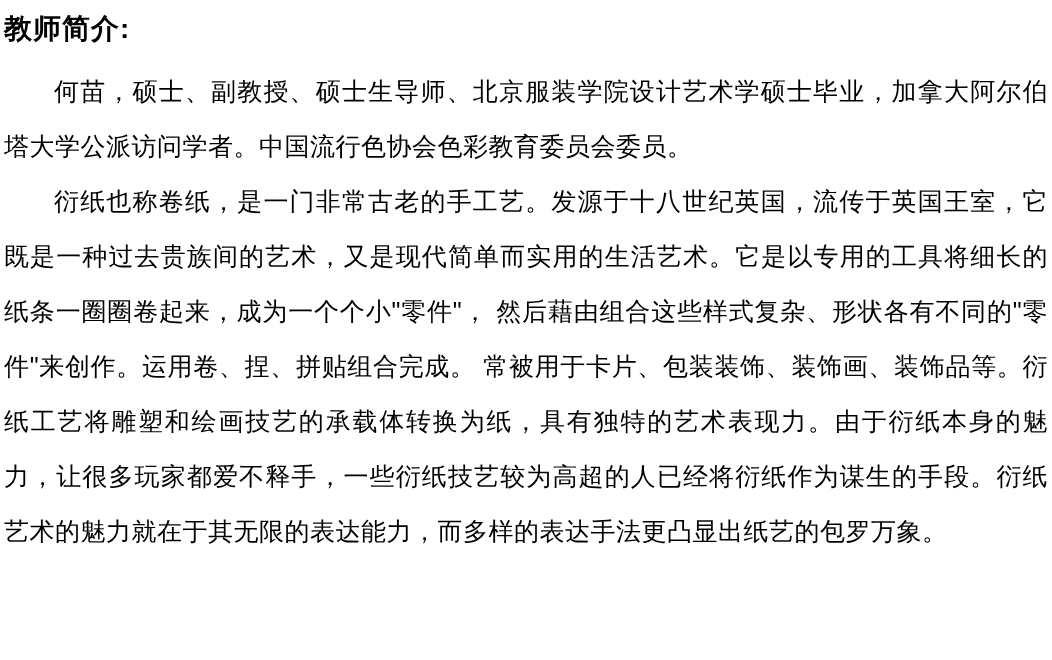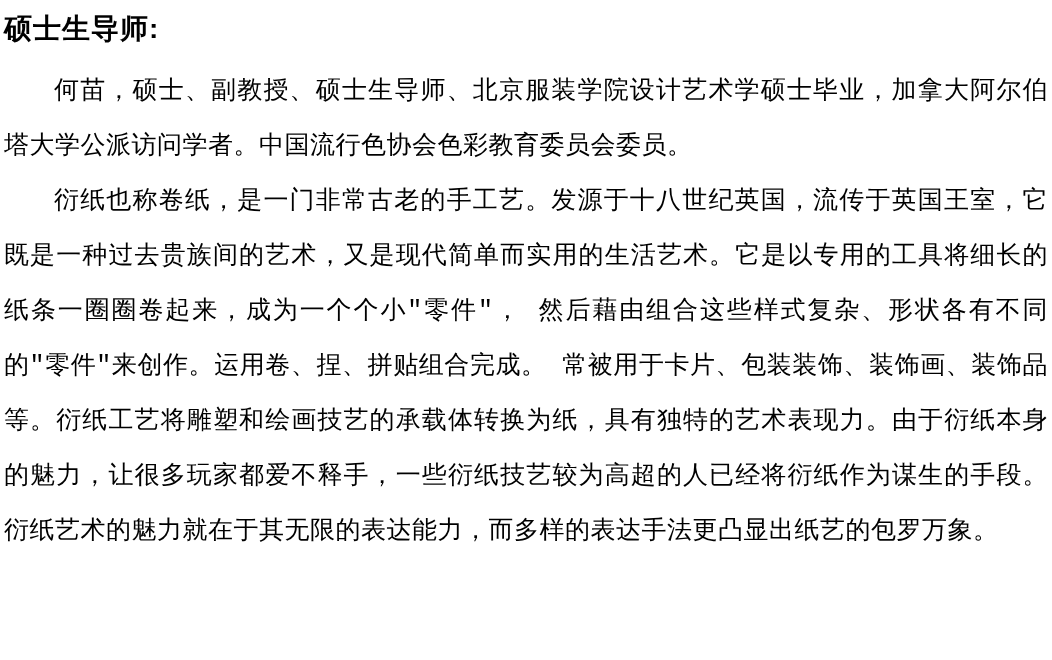--- a/index.html
+++ b/index.html
@@ -30,27 +30,26 @@
     margin-top: 0;
   }
   .doc-paragraph {
     font-size: 25px;
     line-height: 55px;
     letter-spacing: 0.5px;
     margin: 0;
     text-indent: 2em;
     text-align: justify;
     text-justify: inter-ideograph;
-    font-family: Liberation Mono, monospace;
   }
 </style>
 </head>
 <body>
 
 <main class="doc">
   <section>
-    <h2 class="doc-heading">硕士生导师:</h2>
+    <h2 class="doc-heading">教师简介:</h2>
     <p class="doc-paragraph">何苗，硕士、副教授、硕士生导师、北京服装学院设计艺术学硕士毕业，加拿大阿尔伯塔大学公派访问学者。中国流行色协会色彩教育委员会委员。</p>
   </section>
   <section>
     <p class="doc-paragraph">衍纸也称卷纸，是一门非常古老的手工艺。发源于十八世纪英国，流传于英国王室，它既是一种过去贵族间的艺术，又是现代简单而实用的生活艺术。它是以专用的工具将细长的纸条一圈圈卷起来，成为一个个小"零件"， 然后藉由组合这些样式复杂、形状各有不同的"零件"来创作。运用卷、捏、拼贴组合完成。 常被用于卡片、包装装饰、装饰画、装饰品等。衍纸工艺将雕塑和绘画技艺的承载体转换为纸，具有独特的艺术表现力。由于衍纸本身的魅力，让很多玩家都爱不释手，一些衍纸技艺较为高超的人已经将衍纸作为谋生的手段。衍纸艺术的魅力就在于其无限的表达能力，而多样的表达手法更凸显出纸艺的包罗万象。</p>
   </section>
 </main>
 
 </body></html>

